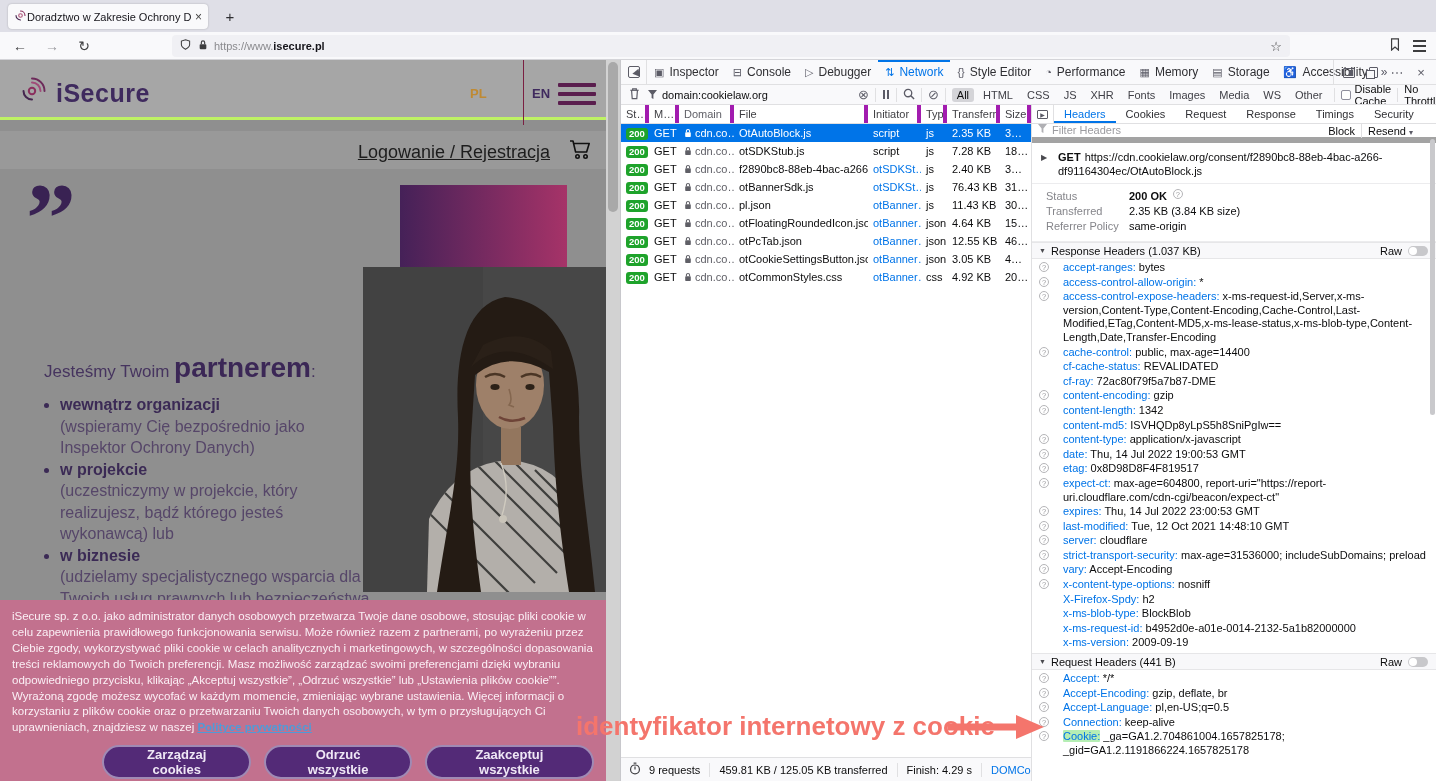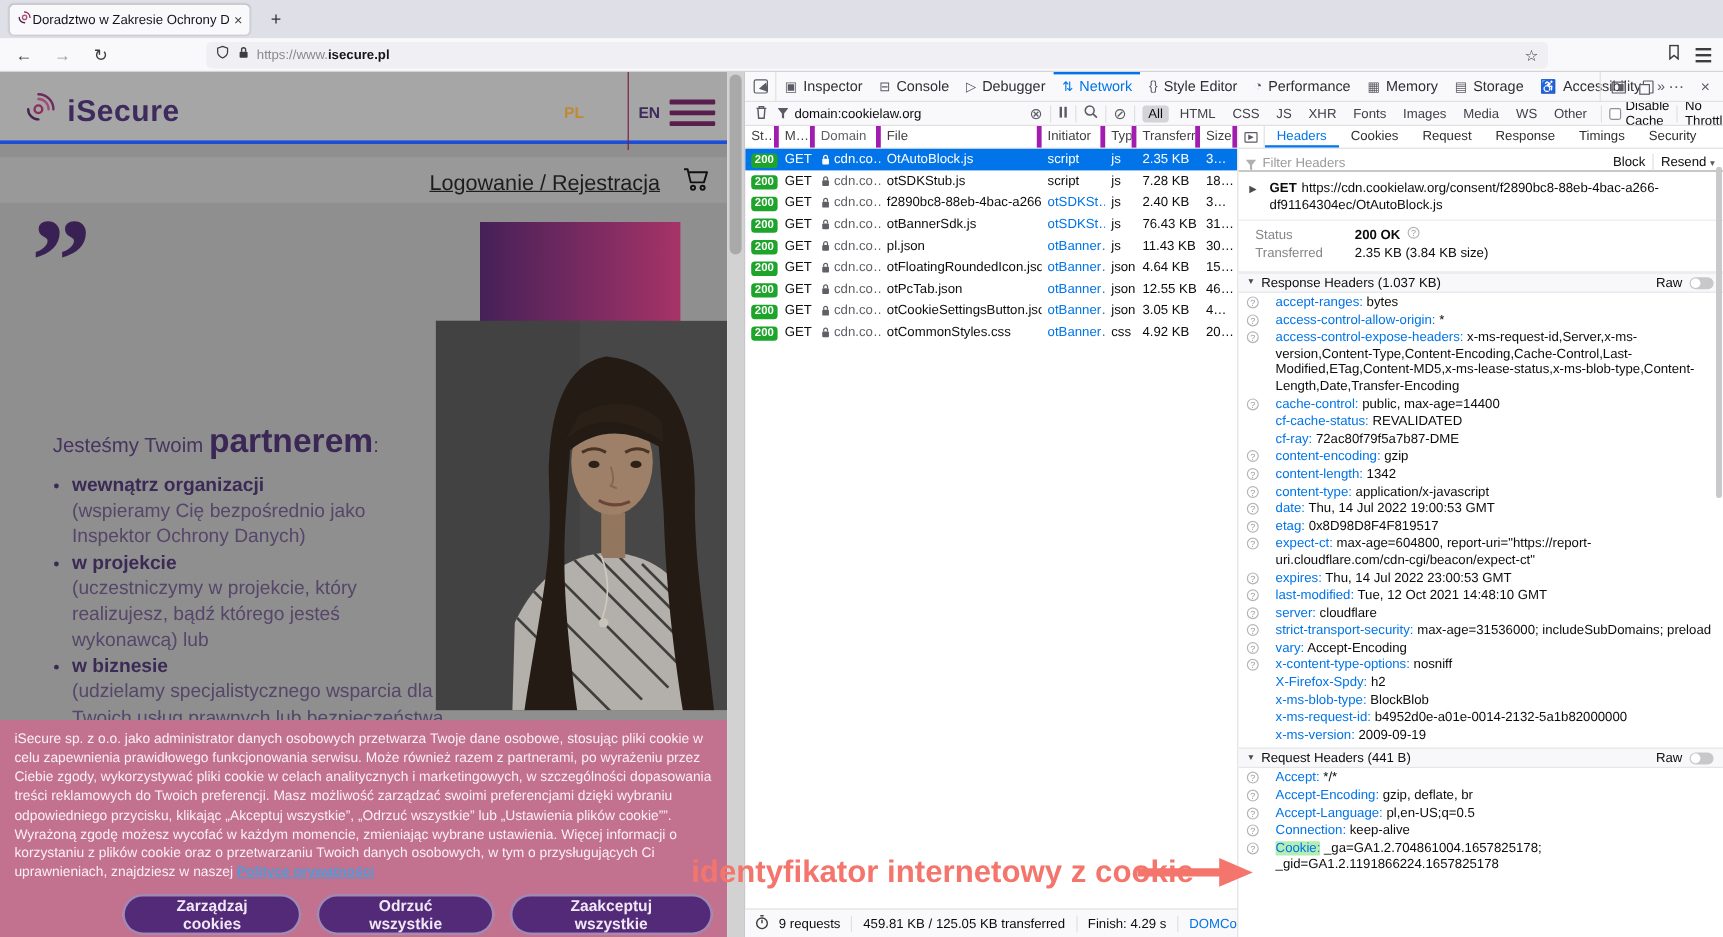--- a/index.html
+++ b/index.html
@@ -18,21 +18,21 @@
   .url-text{font-size:11px;color:#15141a;margin-left:6px;flex:1}
   .url-dim{color:#8a8a8e}
   .nav-right{position:absolute;right:10px;top:5px;display:flex;gap:12px;align-items:center}
   .burger-b{display:flex;flex-direction:column;gap:3px}
   .burger-b i{display:block;width:13px;height:2px;background:#3d3d3f}
 
   
   .site{position:absolute;left:0;top:60px;width:606px;height:721px;background:#8f8f8f;overflow:hidden}
   .page-scroll{position:absolute;left:606px;top:60px;width:14px;height:721px;background:#d2d2d2}
   .page-scroll i{position:absolute;left:2px;top:2px;width:10px;height:150px;background:#a9a9a9;border-radius:5px;display:block}
-  .site-header{position:absolute;left:0;top:0;width:100%;height:60px;background:#a6a6a6;border-bottom:3px solid #1d4ed8}
+  .site-header{position:absolute;left:0;top:0;width:100%;height:60px;background:#a6a6a6;border-bottom:3px solid #bef264}
   .logo{position:absolute;left:16px;top:15px;display:flex;align-items:center;gap:8px}
   .logo-text{font-size:25px;font-weight:600;color:#3f2a5e;letter-spacing:.5px}
   .lang{position:absolute;top:26px;font-size:13px;font-weight:bold}
   .lang-pl{left:470px;color:#bf8a33}
   .lang-en{left:532px;color:#3f2a5e}
   .hdr-div{position:absolute;left:523px;top:0;width:1px;height:65px;background:#7b1f42}
   .site-burger{position:absolute;left:558px;top:23px}
   .site-burger i{display:block;width:38px;height:4px;background:#5a1e4e;margin-bottom:5px;border-radius:1px}
   .subrow{position:absolute;left:0;top:71px;width:100%;height:38px;background:#999}
   .login{position:absolute;right:56px;top:11px;font-size:18px;color:#1d1d1d;text-decoration:underline}
@@ -102,21 +102,21 @@
   .statusbar .sb-it{margin:0 2px;flex:none}
   .sb-dcl{color:#0074e8}
 
   
   .dt-details{position:absolute;left:410px;top:45px;width:406px;bottom:0;border-left:1px solid #e0e0e2;overflow:hidden}
   .d-tabs{display:flex;height:19px;border-bottom:1px solid #e0e0e2;align-items:stretch}
   .d-expand{width:22px;border-right:1px solid #e0e0e2;display:flex;align-items:center;justify-content:center}
   .d-expand i{width:11px;height:9px;border:1px solid #5b5b66;border-radius:1px;font-style:normal;font-size:6px;line-height:8px;text-align:center;color:#5b5b66}
   .d-tab{padding:0 10px;line-height:19px;color:#2f2f33;position:relative}
   .d-tab.active{color:#0074e8;box-shadow:inset 0 -2px 0 #0074e8}
-  .d-filter{display:flex;height:19px;border-bottom:1px solid #a3a3a3;align-items:flex-end;color:#9b9b9f}
+  .d-filter{display:flex;height:19px;border-bottom:6px solid #a3a3a3;align-items:flex-start;color:#9b9b9f}
   .d-filter .fh{margin-left:6px}
   .d-filter .right{margin-left:auto;display:flex;align-items:center;color:#0c0c0d}
   .d-scroll{position:absolute;left:0;top:39px;right:0;bottom:0;overflow:hidden}
   .d-sb{position:absolute;right:2px;top:34px;width:5px;height:276px;background:#c9c9cc;border-radius:3px}
   .req-line{position:relative;padding:6px 12px 5px 26px;border-bottom:1px solid #ececee;overflow-wrap:anywhere;line-height:14px}
   .req-line .tw{position:absolute;left:9px;top:7px;font-size:8px;color:#4a4a4f}
   .req-line b{margin-right:4px}
   .summary{padding:5px 0 7px 14px;border-bottom:1px solid #ececee}
   .sum-row{line-height:15px;display:flex}
   .sum-row .lbl{width:83px;color:#85858a;flex:none}
@@ -583,56 +583,61 @@
           <span class="d-tab">Security</span>
         </div>
       <div class="d-filter">
         <svg class="fh" width="9" height="9" viewBox="0 0 10 10">
             <path d="M0 0 h10 L6 5 v5 L4 9 V5 Z" fill="#b0b0b4"></path>
           </svg>
         <span style="margin-left:5px">Filter Headers</span>
         <span class="right">
           <span>Block</span>
           <span class="fsep"></span>
-          <span style="margin-right:8px"><span>Resend</span><span class="caret">▾</span></span>
+          <span style="margin-right:24px"><span>Resend</span><span class="caret">▾</span></span>
         </span>
       </div>
       <div class="d-scroll">
         <div class="req-line">
           <span class="tw">▶</span>
           <b>GET</b><span>https://cdn.cookielaw.org/consent/f2890bc8-88eb-4bac-a266-df91164304ec/OtAutoBlock.js</span>
         </div>
         <div class="summary" id="sumRows">
             <div class="sum-row">
               <span class="lbl">Status</span>
               <span class="val val-status">200 OK</span>
               <span class="qcirc" style="margin-left: 6px;">?</span>
             </div>
             <div class="sum-row">
               <span class="lbl">Transferred</span>
               <span class="val">2.35 KB (3.84 KB size)</span>
             </div>
+            <div class="sum-row">
+              <span class="lbl">Referrer Policy</span>
+              <span class="val">same-origin</span>
+            </div>
           </div>
         <div class="section">
           <span class="tw">▼</span>
           <span class="stitle">Response Headers (1.037 KB)</span>
           <span class="raw">Raw</span>
           <span class="toggle">
               <i></i>
             </span>
         </div>
         <div class="hlist" id="respList">
             <div class="hrow"><span class="qcirc hq">?</span><span class="hname">accept-ranges:</span><span class="hval"> bytes</span></div>
             <div class="hrow"><span class="qcirc hq">?</span><span class="hname">access-control-allow-origin:</span><span class="hval"> *</span></div>
             <div class="hrow"><span class="qcirc hq">?</span><span class="hname">access-control-expose-headers:</span><span class="hval"> x-ms-request-id,Server,x-ms-version,Content-Type,Content-Encoding,Cache-Control,Last-Modified,ETag,Content-MD5,x-ms-lease-status,x-ms-blob-type,Content-Length,Date,Transfer-Encoding</span></div>
             <div class="hrow"><span class="qcirc hq">?</span><span class="hname">cache-control:</span><span class="hval"> public, max-age=14400</span></div>
             <div class="hrow"><span class="hname">cf-cache-status:</span><span class="hval"> REVALIDATED</span></div>
             <div class="hrow"><span class="hname">cf-ray:</span><span class="hval"> 72ac80f79f5a7b87-DME</span></div>
             <div class="hrow"><span class="qcirc hq">?</span><span class="hname">content-encoding:</span><span class="hval"> gzip</span></div>
             <div class="hrow"><span class="qcirc hq">?</span><span class="hname">content-length:</span><span class="hval"> 1342</span></div>
+            <div class="hrow"><span class="hname">content-md5:</span><span class="hval"> ISVHQDp8yLpS5h8SniPgIw==</span></div>
             <div class="hrow"><span class="qcirc hq">?</span><span class="hname">content-type:</span><span class="hval"> application/x-javascript</span></div>
             <div class="hrow"><span class="qcirc hq">?</span><span class="hname">date:</span><span class="hval"> Thu, 14 Jul 2022 19:00:53 GMT</span></div>
             <div class="hrow"><span class="qcirc hq">?</span><span class="hname">etag:</span><span class="hval"> 0x8D98D8F4F819517</span></div>
             <div class="hrow"><span class="qcirc hq">?</span><span class="hname">expect-ct:</span><span class="hval"> max-age=604800, report-uri="https://report-uri.cloudflare.com/cdn-cgi/beacon/expect-ct"</span></div>
             <div class="hrow"><span class="qcirc hq">?</span><span class="hname">expires:</span><span class="hval"> Thu, 14 Jul 2022 23:00:53 GMT</span></div>
             <div class="hrow"><span class="qcirc hq">?</span><span class="hname">last-modified:</span><span class="hval"> Tue, 12 Oct 2021 14:48:10 GMT</span></div>
             <div class="hrow"><span class="qcirc hq">?</span><span class="hname">server:</span><span class="hval"> cloudflare</span></div>
             <div class="hrow"><span class="qcirc hq">?</span><span class="hname">strict-transport-security:</span><span class="hval"> max-age=31536000; includeSubDomains; preload</span></div>
             <div class="hrow"><span class="qcirc hq">?</span><span class="hname">vary:</span><span class="hval"> Accept-Encoding</span></div>
             <div class="hrow"><span class="qcirc hq">?</span><span class="hname">x-content-type-options:</span><span class="hval"> nosniff</span></div>

